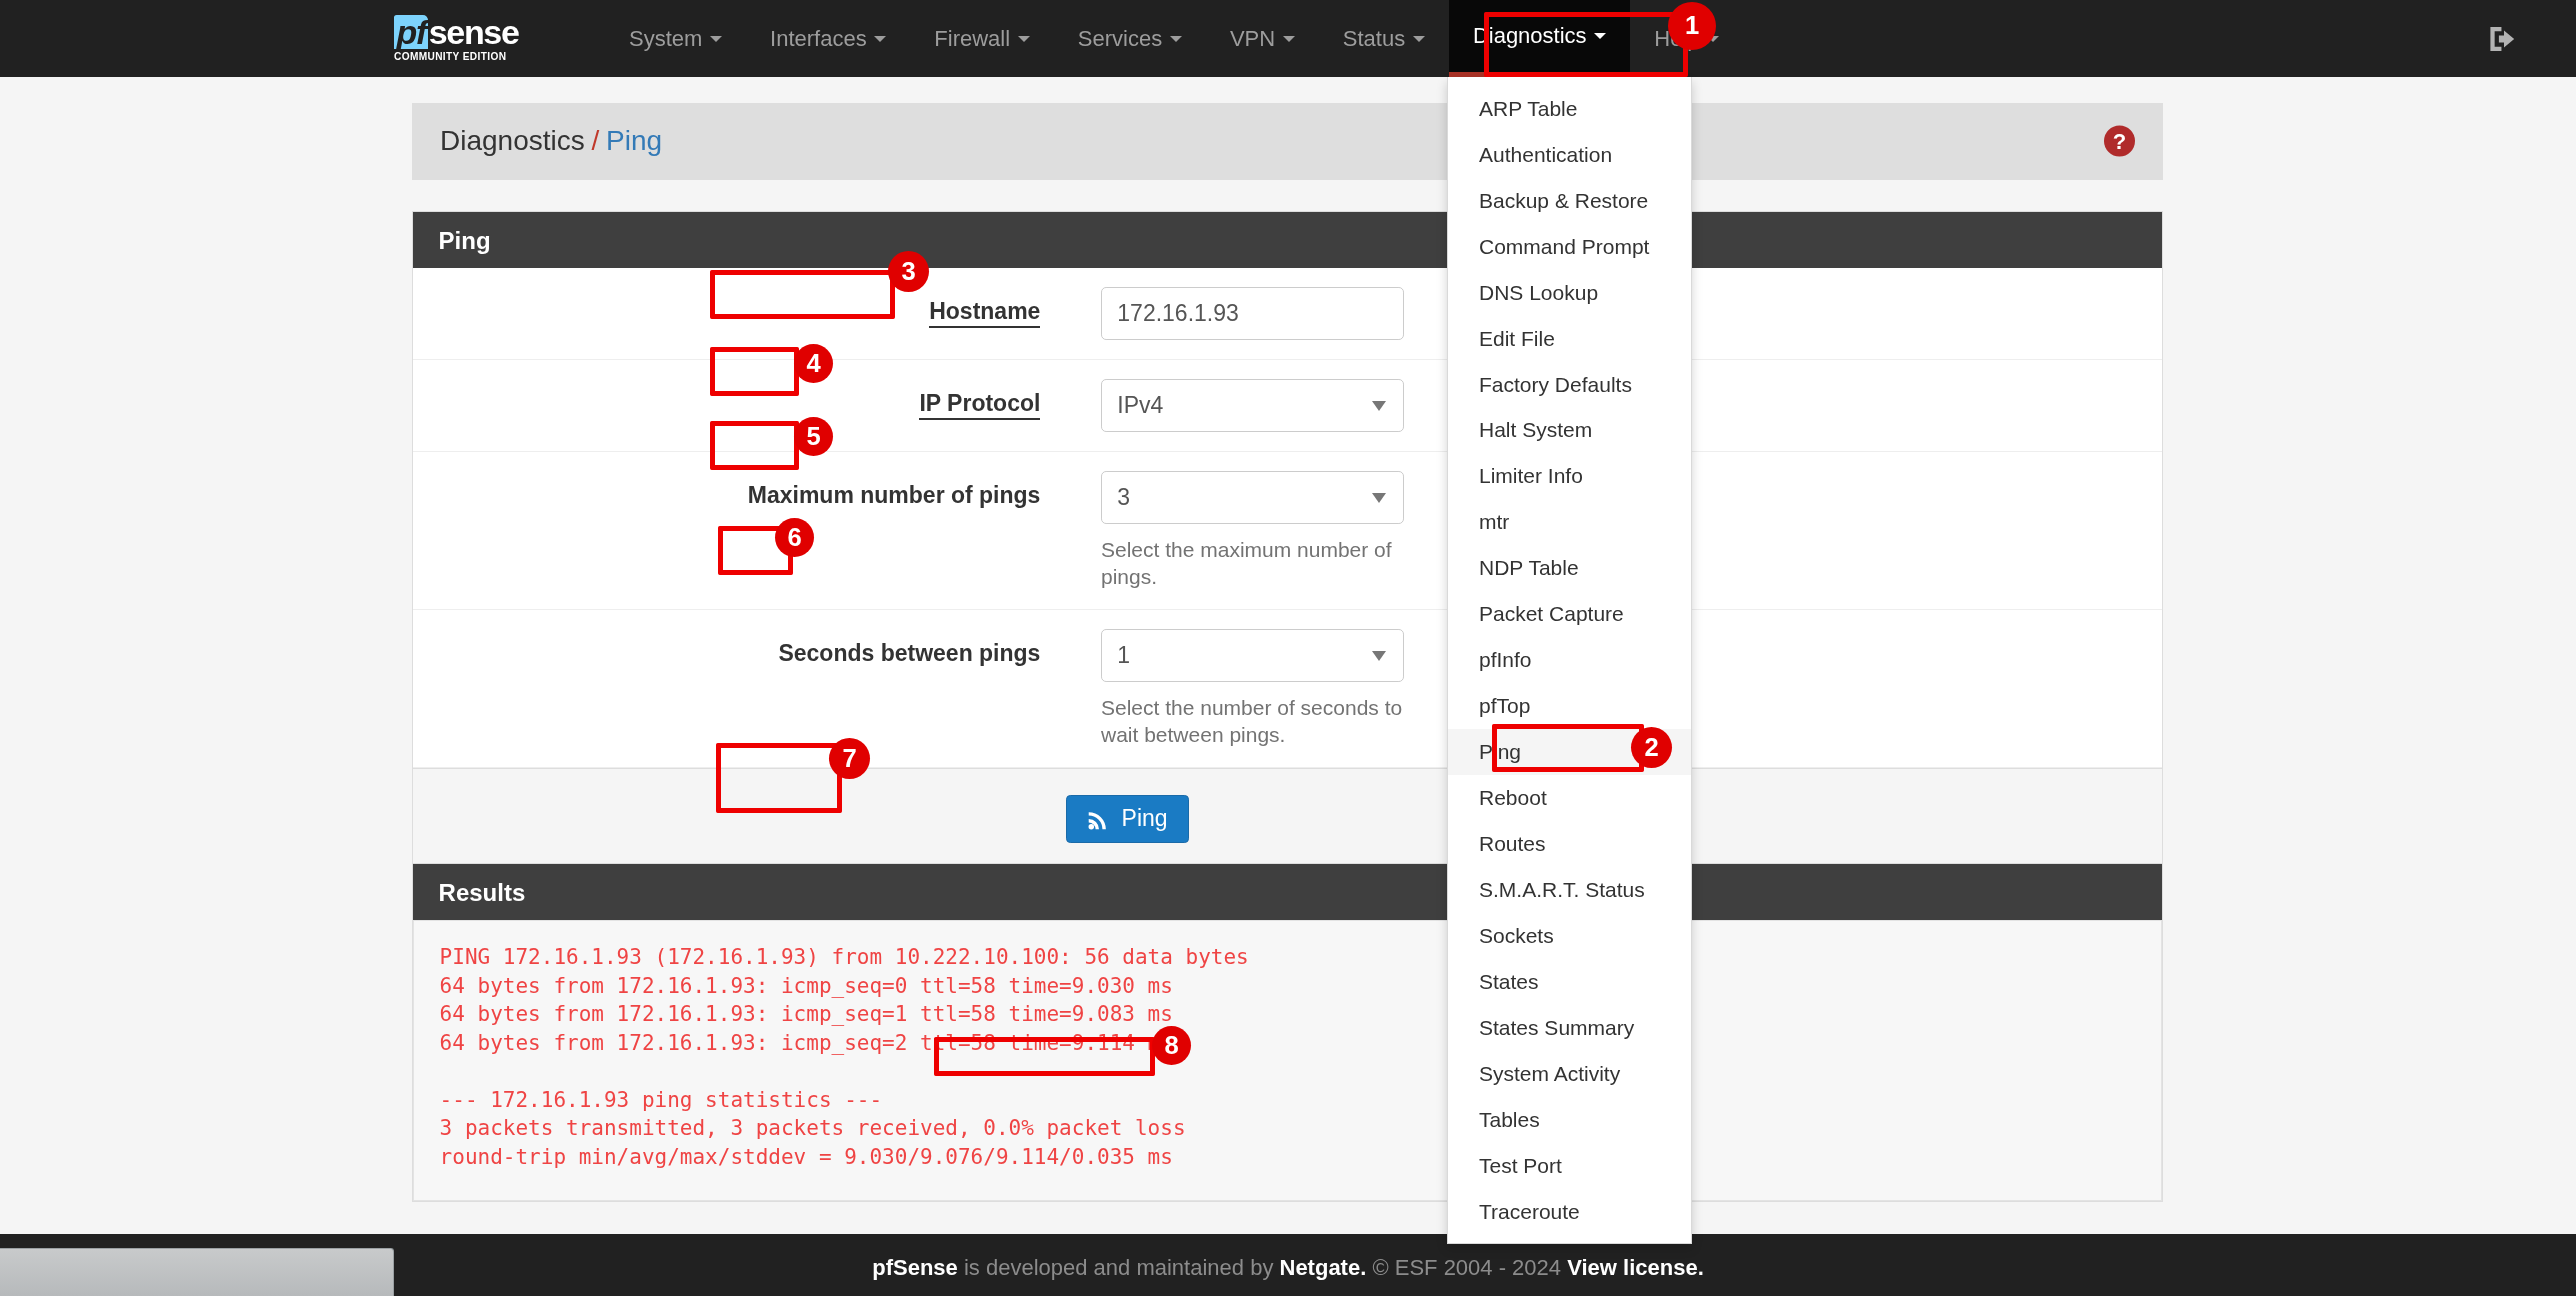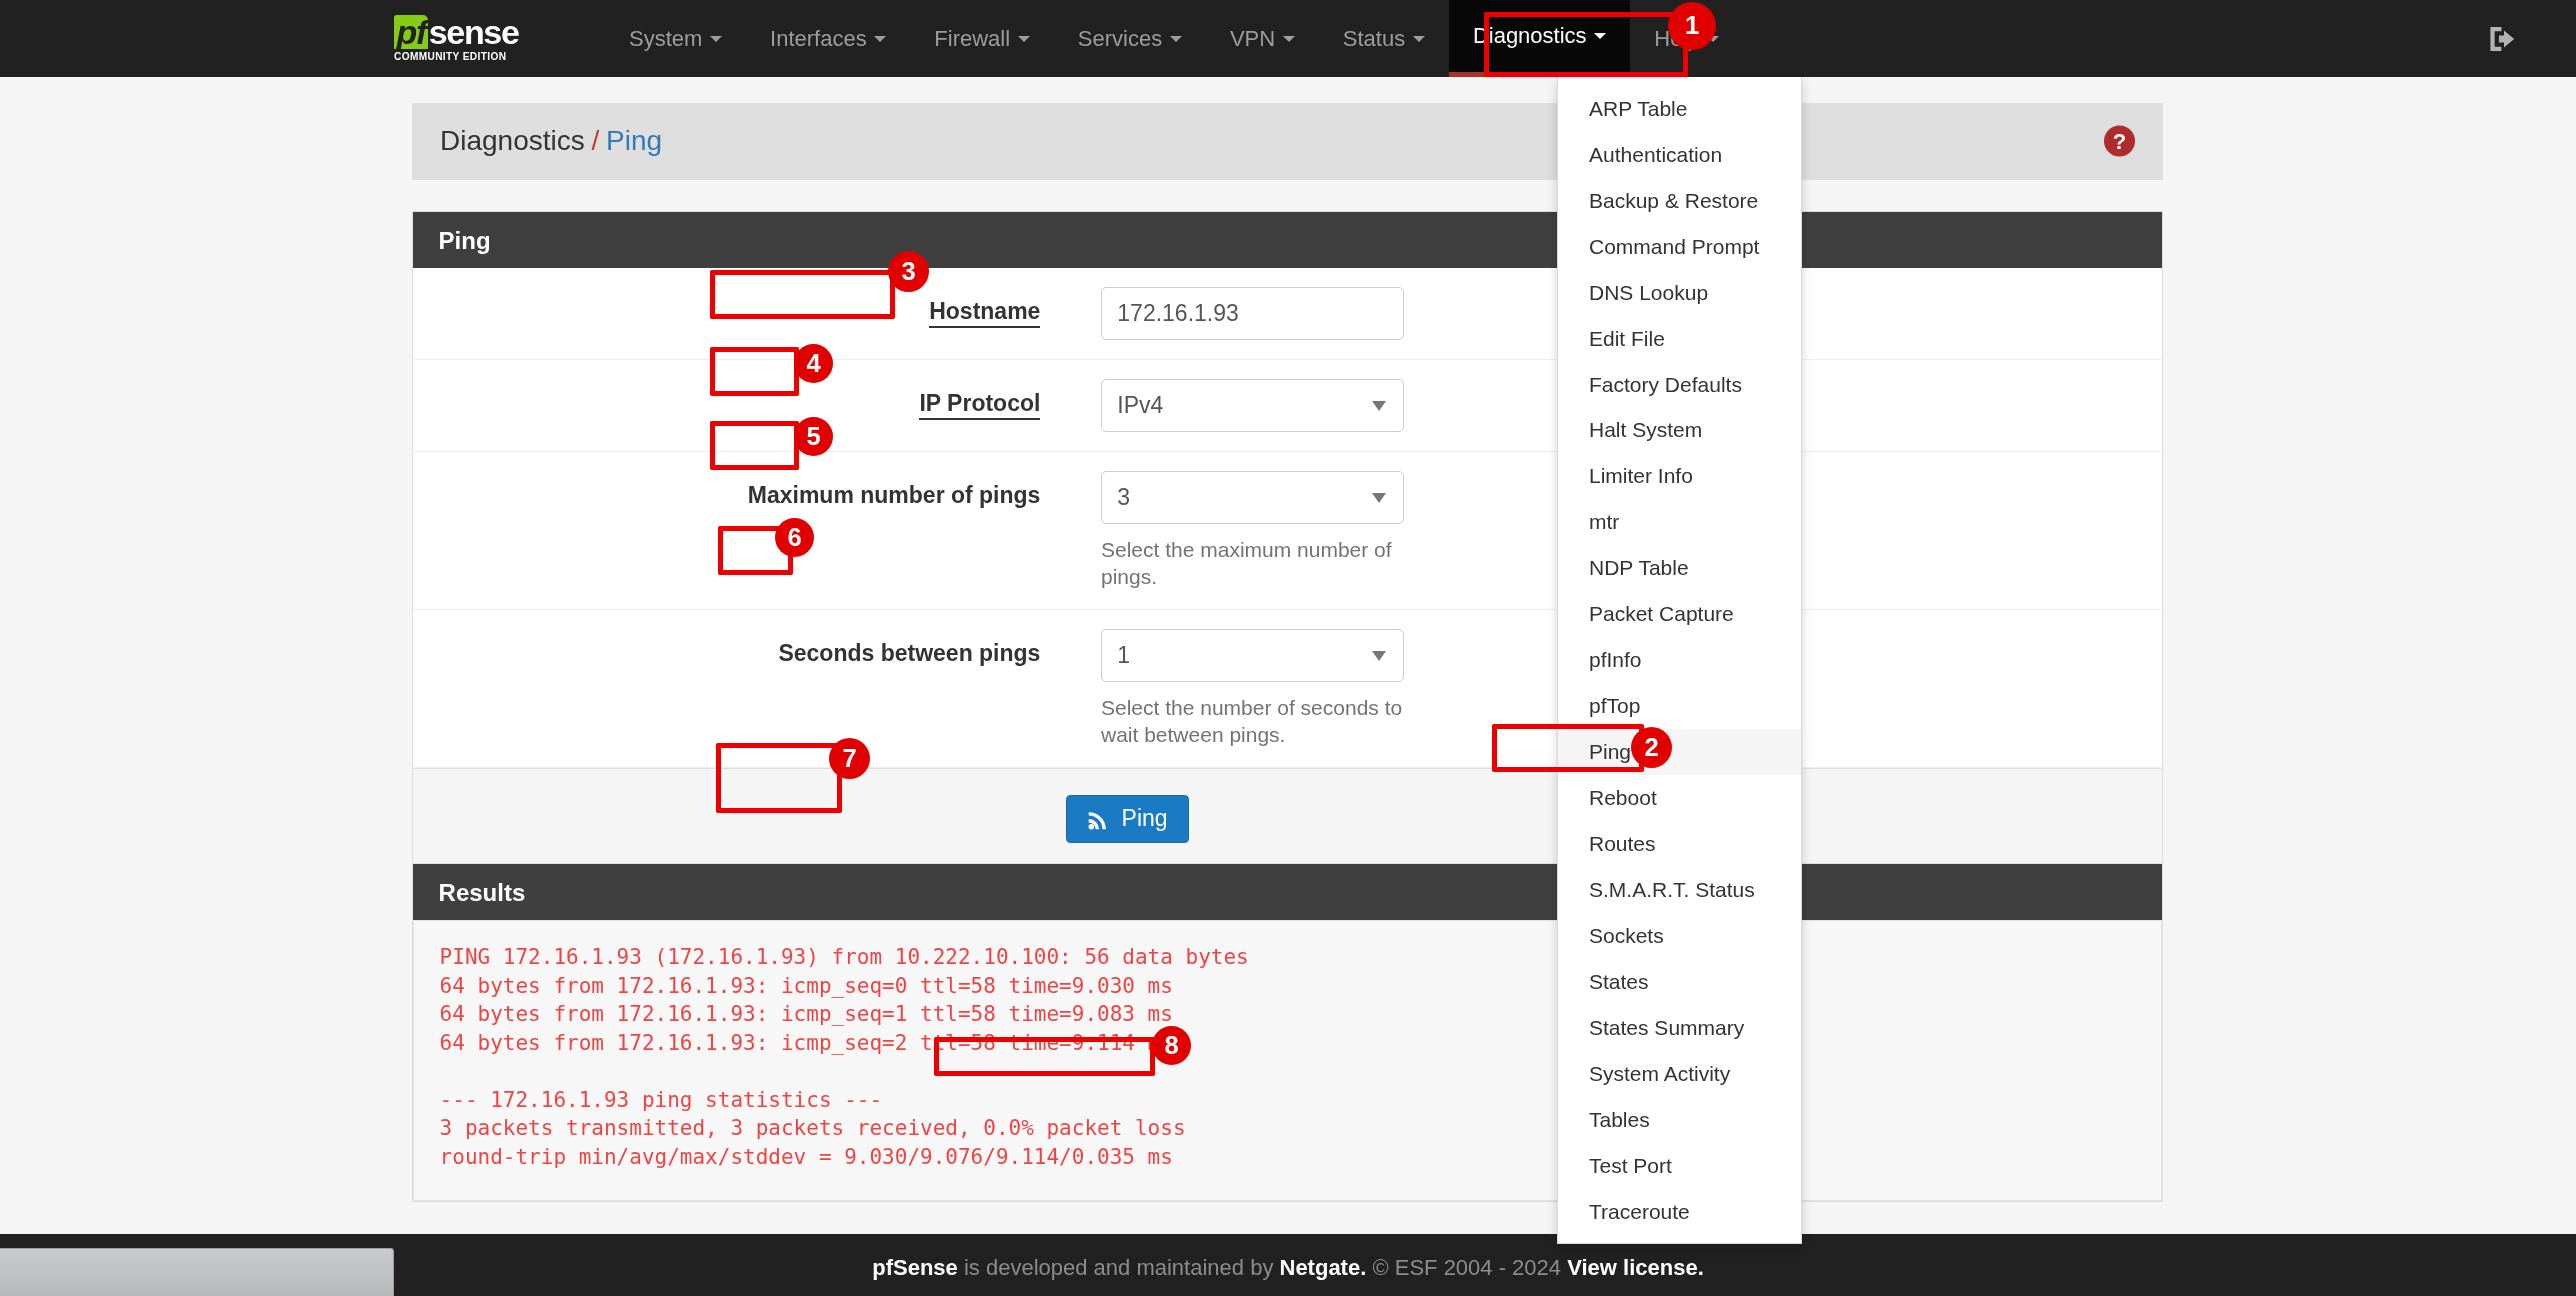--- a/index.html
+++ b/index.html
@@ -25,21 +25,21 @@
     display: flex; flex-direction: column; justify-content: center;
     position: relative;
   }
   .brand-logo {
     font-size: 34px; font-weight: bold; color: #ffffff;
     letter-spacing: -1.3px; line-height: 34px;
     position: relative; display: inline-block;
   }
   .brand-logo .pf-box {
     display: inline-block;
-    background: #84cc16; color: #212121;
+    background: #7dd3fc; color: #212121;
     padding: 0 1.7px 0 2.6px;
     font-style: italic;
     border-radius: 2.6px 5.1px 0 0;
     margin-right: 0.9px;
   }
   .brand-sub {
     font-size: 11px; color: #ffffff;
     letter-spacing: 0.4px; font-weight: bold;
     line-height: 12.8px; margin-top: 0.9px;
     transform: scaleX(0.92); transform-origin: left;
@@ -63,21 +63,21 @@
     position: absolute; right: 53px; top: 50%;
     transform: translateY(-50%);
     width: 39px; height: 39px;
     display: flex; align-items: center; justify-content: center;
     cursor: pointer;
   }
 
   
   .dropdown {
     position: absolute;
-    top: 77px; left: 1557px;
+    top: 77px; left: 1447px;
     width: 245px;
     background: #ffffff;
     border: 0.9px solid rgba(0,0,0,0.15);
     border-top: none;
     box-shadow: 0 5.1px 10.2px rgba(0,0,0,0.175);
     z-index: 20;
     padding: 8.5px 0;
   }
   .dd-item {
     display: block;

